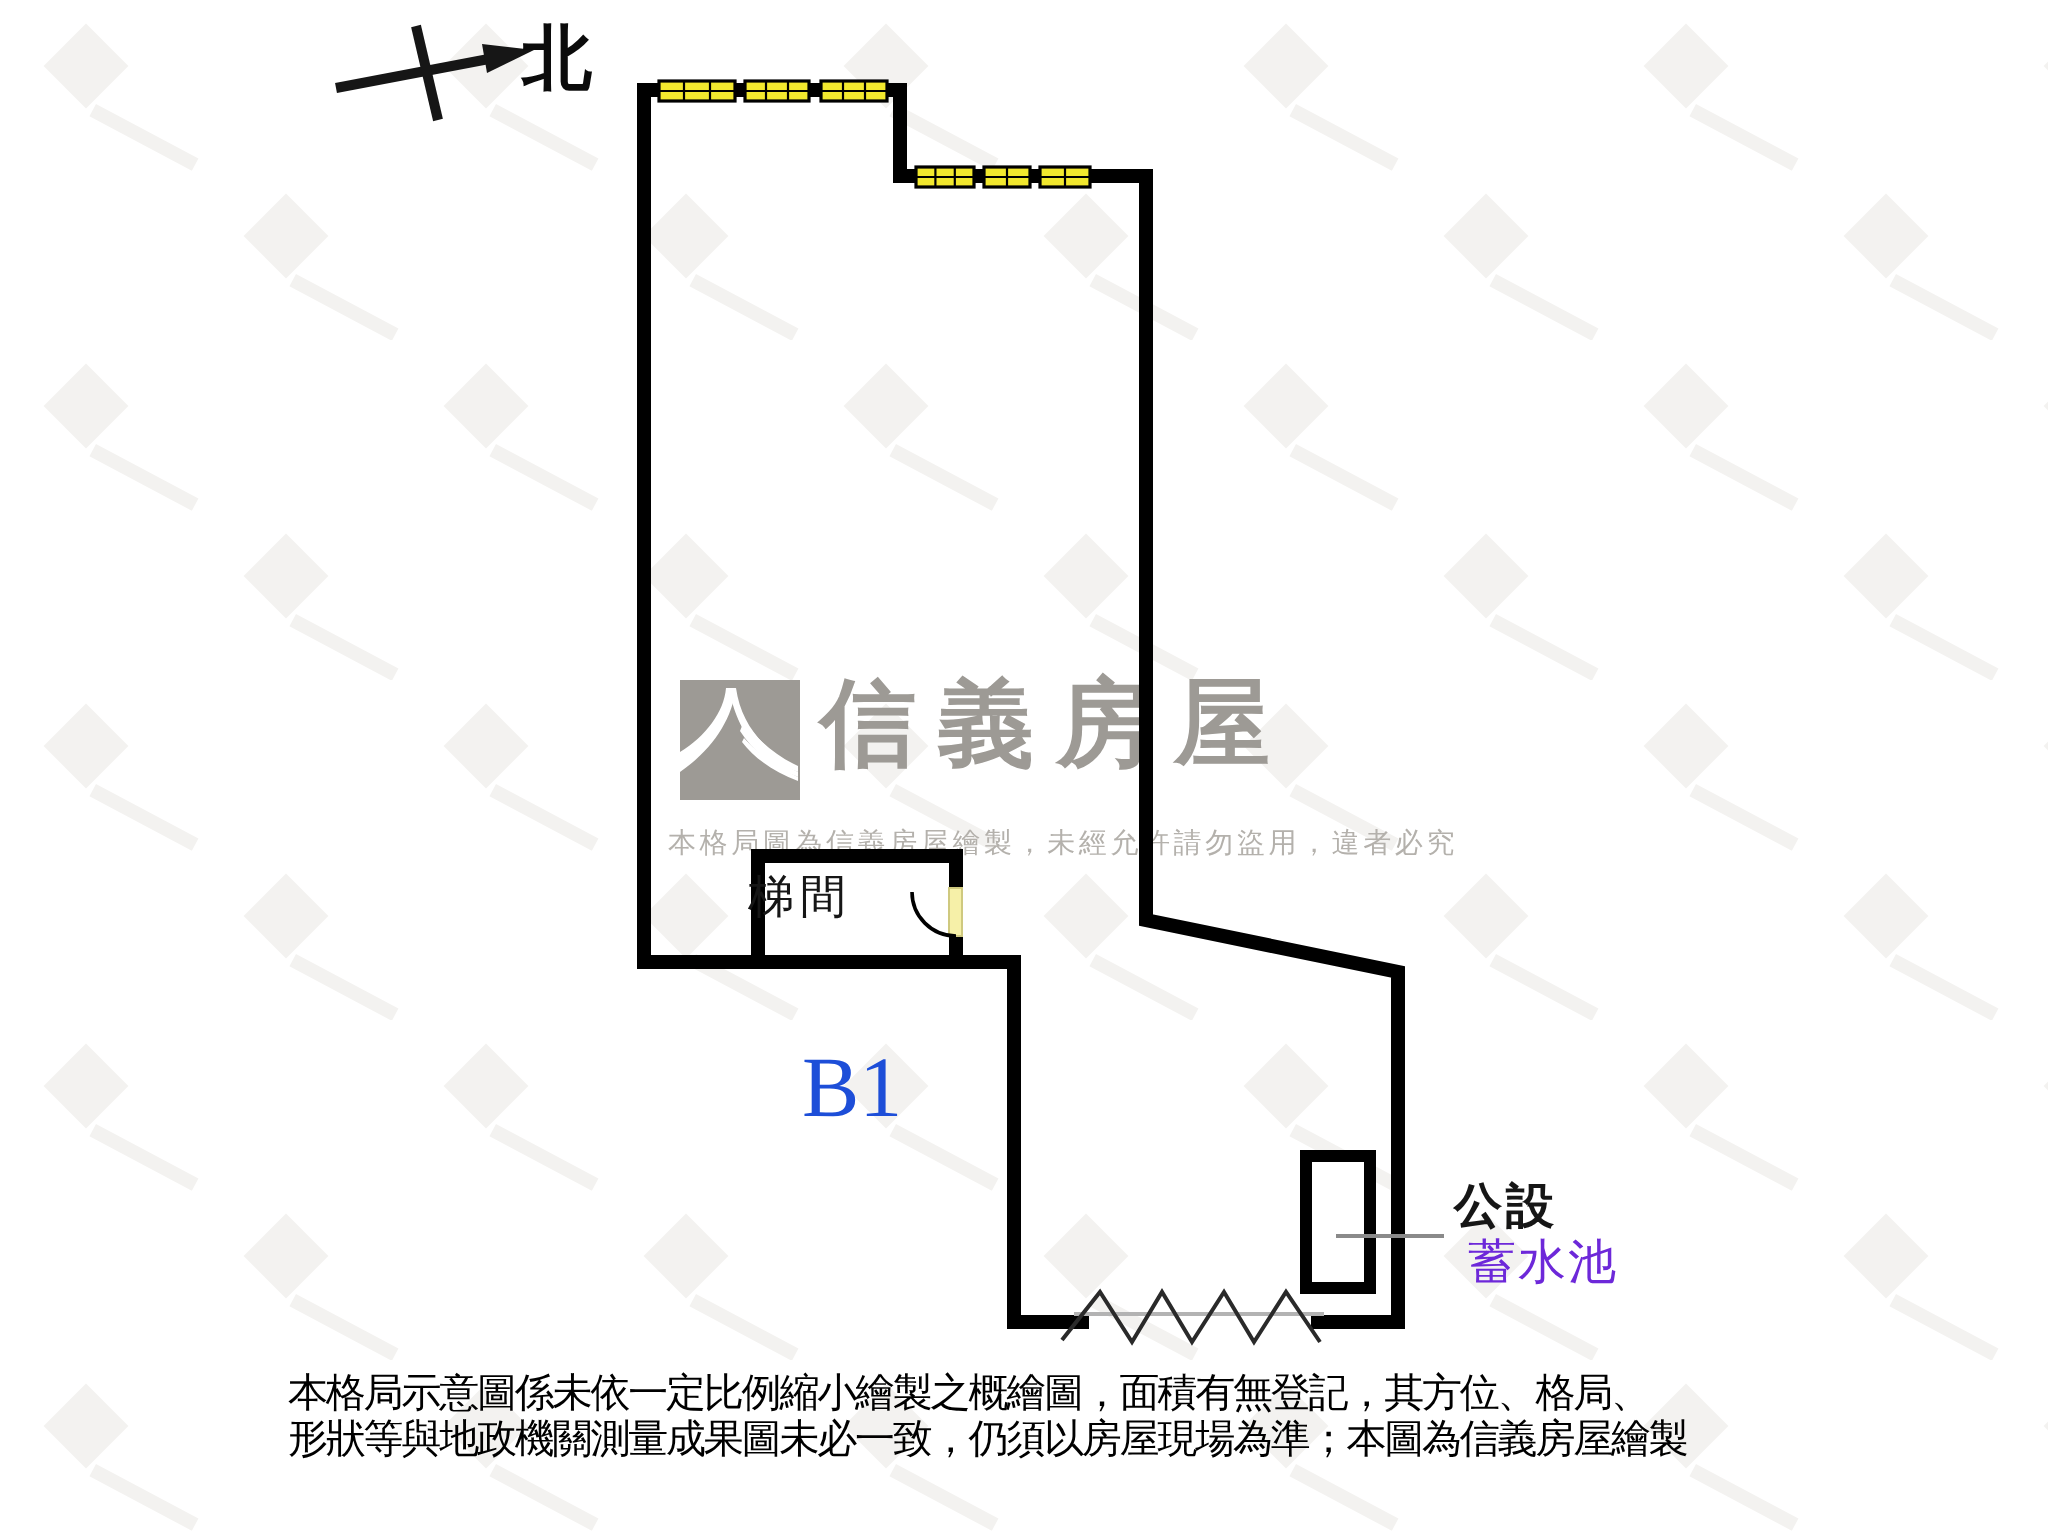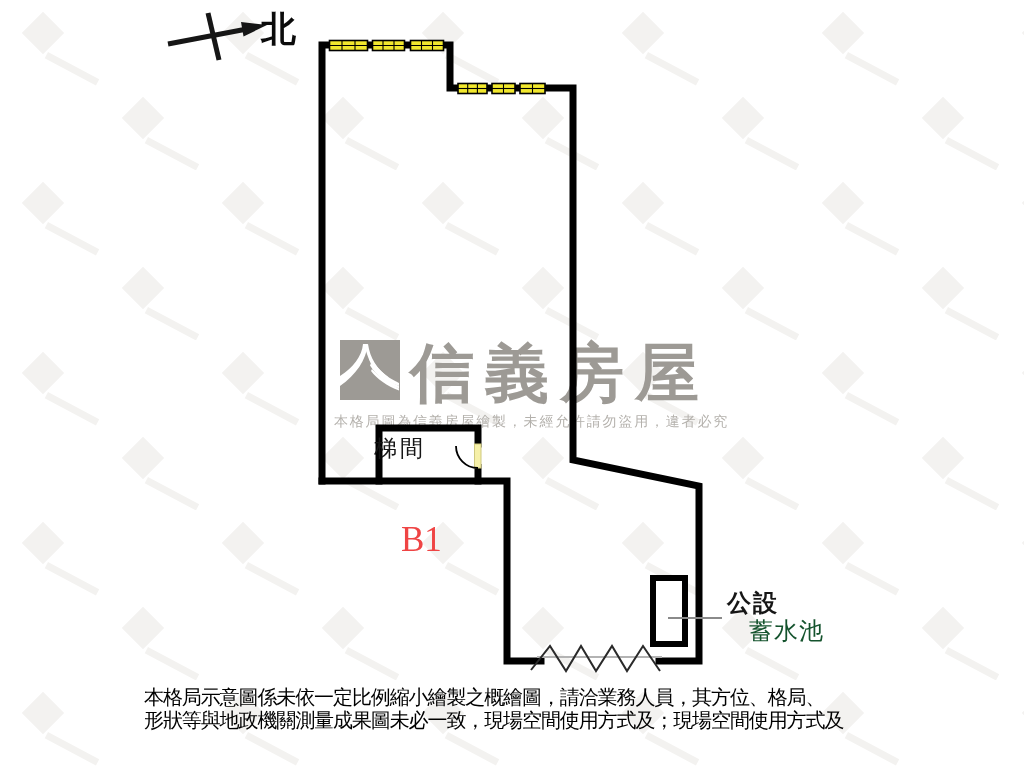--- a/index.html
+++ b/index.html
@@ -8,30 +8,30 @@
     overflow:hidden;font-family:"Liberation Serif","DejaVu Serif",serif;color:#000;
   }
   
   #wm-layer{position:absolute;left:0;top:0;width:1024px;height:768px;z-index:0;}
   
   #plan-svg{position:absolute;left:0;top:0;width:1024px;height:768px;z-index:2;}
   
   .label{position:absolute;z-index:3;white-space:nowrap;}
   #north-label{left:261px;top:6px;font-size:35px;font-weight:bold;color:#0b0b0b;}
   #brand-name{
-    left:410px;top:330px;font-size:64px;font-weight:bold;color:#9d9a95;
+    left:410px;top:330px;font-size:48px;font-weight:bold;color:#9d9a95;
     letter-spacing:11px;z-index:1;
   }
   #brand-notice{
     left:334px;top:413px;font-size:14px;color:#b4b1ac;letter-spacing:1.8px;z-index:1;
   }
   #stairwell-label{left:374px;top:433px;font-size:23px;letter-spacing:3px;color:#161616;}
-  #floor-label{left:401px;top:520px;font-size:35px;color:#ef4444;}
+  #floor-label{left:401px;top:520px;font-size:43px;color:#1d4ed8;}
   #tank-label-1{left:727px;top:587px;font-size:24px;letter-spacing:2px;color:#161616;font-weight:bold;}
-  #tank-label-2{left:749px;top:615px;font-size:24px;letter-spacing:1px;color:#14532d;}
+  #tank-label-2{left:734px;top:615px;font-size:24px;letter-spacing:1px;color:#6d28d9;}
   #disclaimer{
     position:absolute;left:144px;top:686px;width:750px;z-index:3;
     font-size:20px;line-height:23.4px;letter-spacing:-1.1px;color:#000;
   }
   .disc-line{white-space:nowrap;}
 </style>
 </head>
 <body>
 
 <div id="stage">
@@ -129,17 +129,17 @@
     </g>
   </svg>
 
   <div class="label" id="north-label">北</div>
   <div class="label" id="stairwell-label">梯間</div>
   <div class="label" id="floor-label">B1</div>
   <div class="label" id="tank-label-1">公設</div>
   <div class="label" id="tank-label-2">蓄水池</div>
 
   <div id="disclaimer">
-    <div class="disc-line">本格局示意圖係未依一定比例縮小繪製之概繪圖，請洽業務人員，其方位、格局、</div>
-    <div class="disc-line">形狀等與地政機關測量成果圖未必一致，現場空間使用方式及；現場空間使用方式及</div>
+    <div class="disc-line">本格局示意圖係未依一定比例縮小繪製之概繪圖，面積有無登記，其方位、格局、</div>
+    <div class="disc-line">形狀等與地政機關測量成果圖未必一致，仍須以房屋現場為準；本圖為信義房屋繪製</div>
   </div>
 
 </div>
 
 </body></html>

